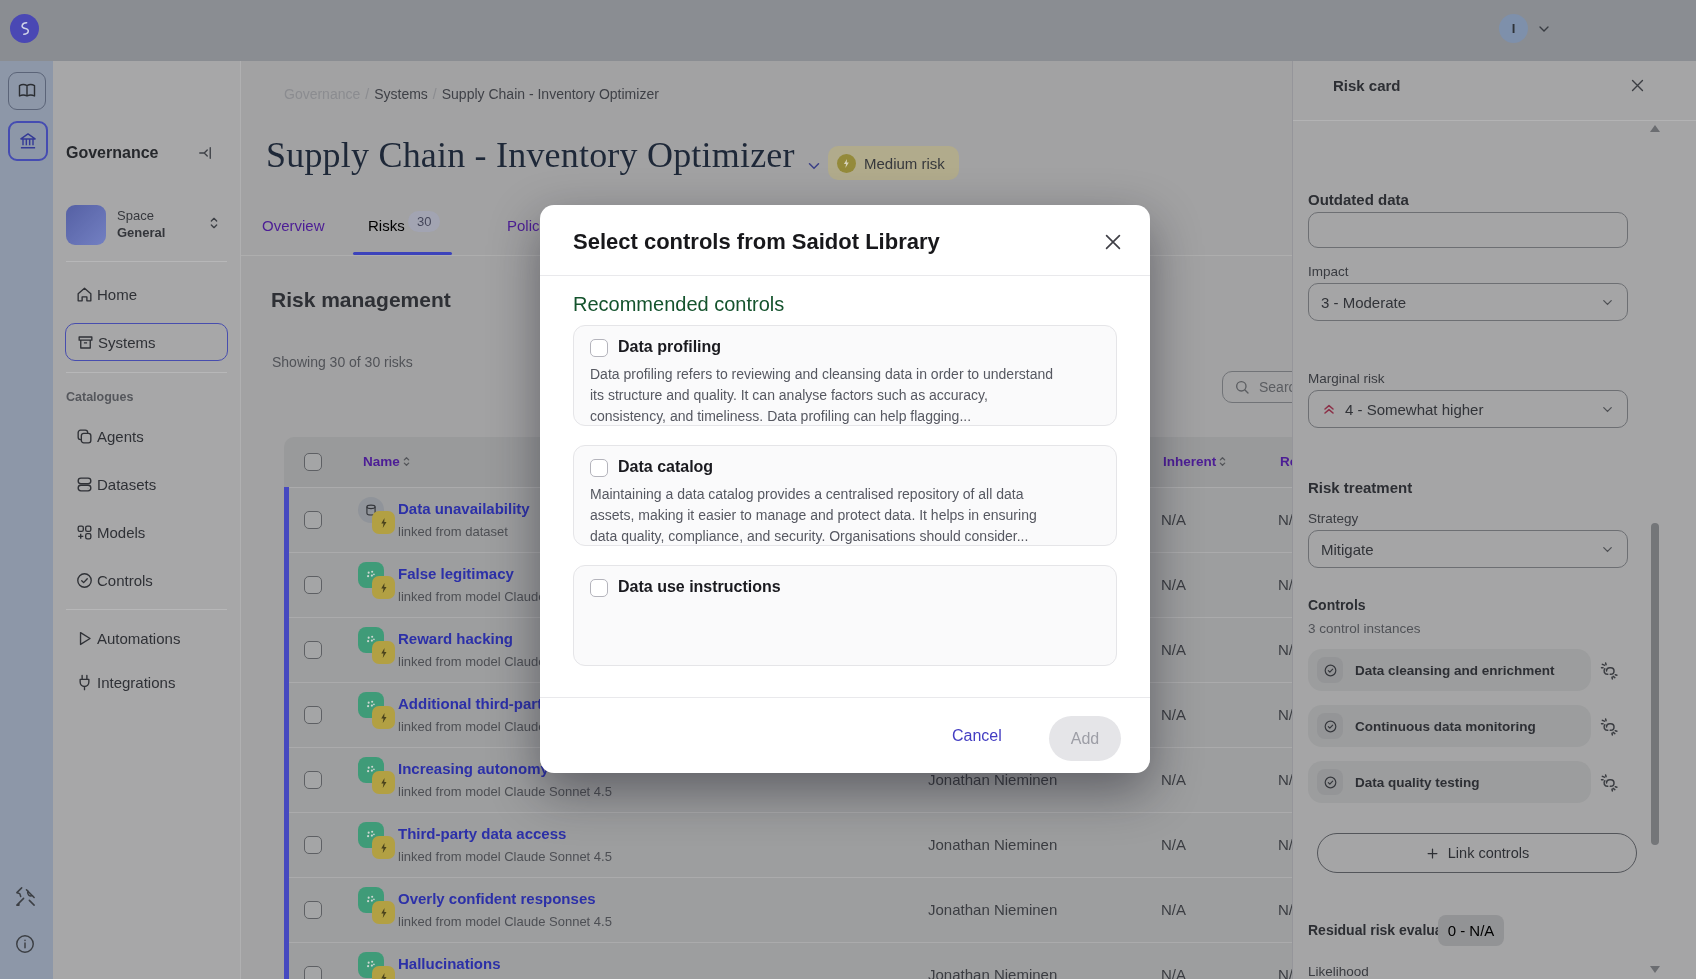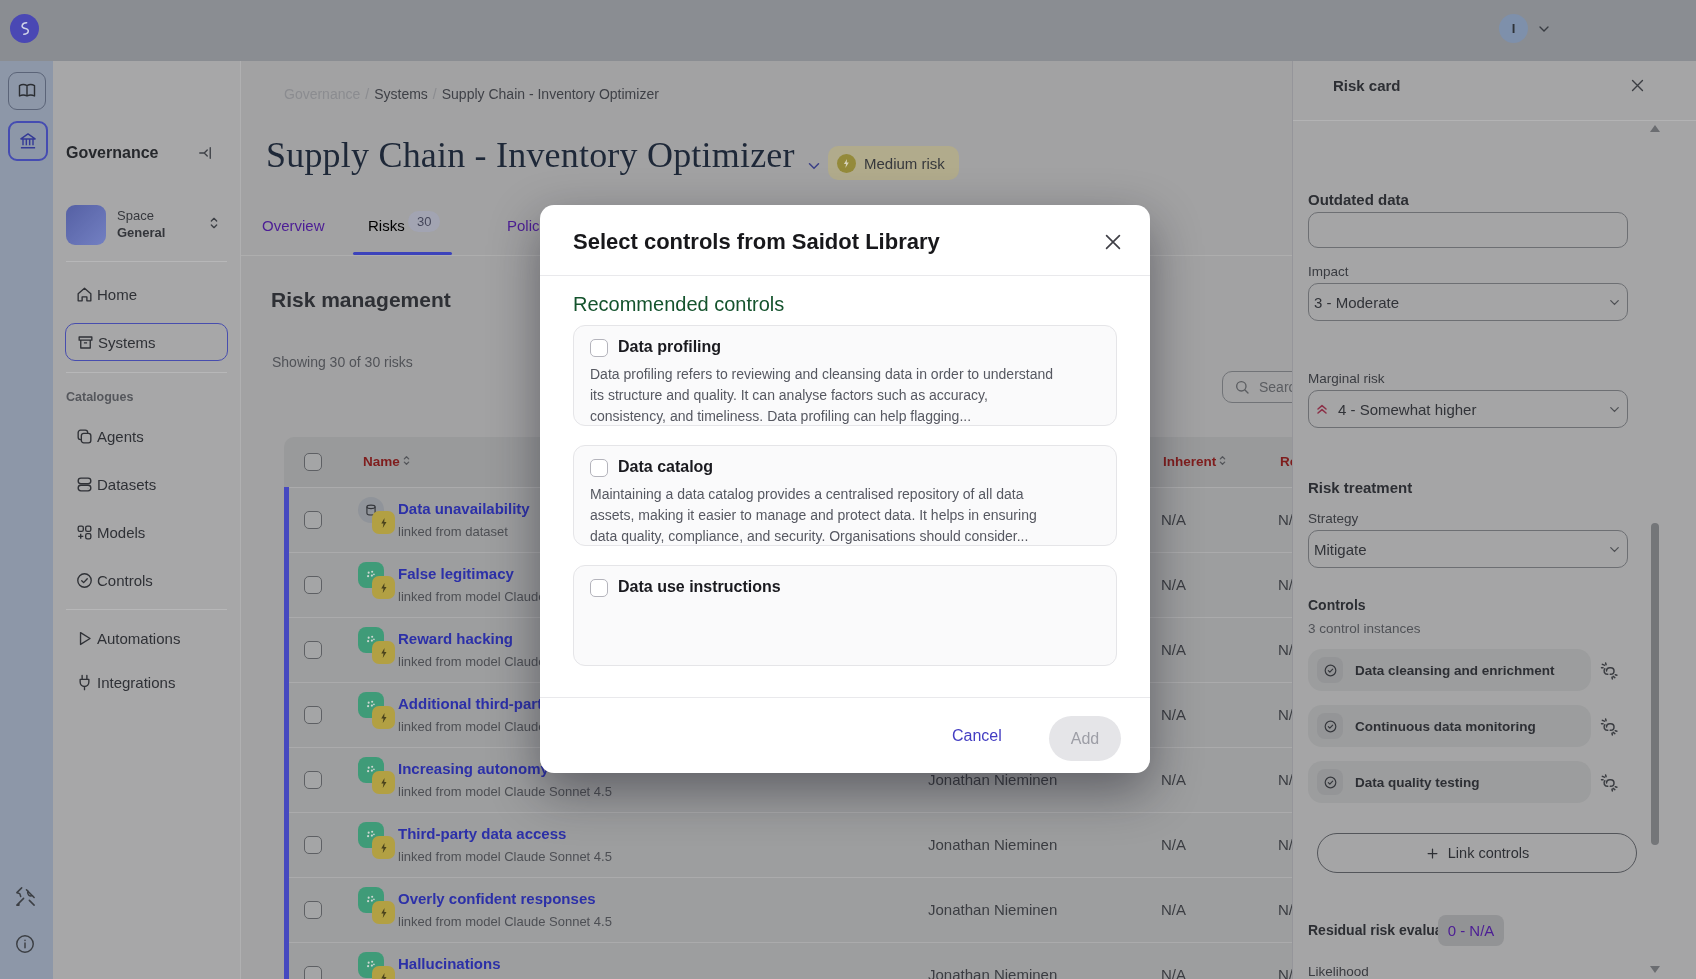--- a/index.html
+++ b/index.html
@@ -68,21 +68,21 @@
   .searchbox{position:absolute;left:982px;top:310px;width:250px;height:32px;border:1px solid #717377;
              border-radius:10px;display:flex;align-items:center;gap:7px;padding-left:11px;box-sizing:border-box;color:#5b5d61;}
   .searchbox input{border:none;background:transparent;outline:none;font-size:14px;color:#3e4046;width:170px;
                    font-family:"Liberation Sans",sans-serif;}
   .searchbox input::placeholder{color:#5b5d61;opacity:1;}
 
   
   .table{position:absolute;left:44px;top:376px;right:0;bottom:0;}
   .thead{position:absolute;left:0;right:0;top:0;height:50px;background:#999a9b;
          border-radius:10px 10px 0 0;}
-  .th{position:absolute;top:17px;font-size:13.5px;font-weight:bold;color:#7f1d1d;display:flex;gap:0;align-items:flex-start;}
+  .th{position:absolute;top:17px;font-size:13.5px;font-weight:bold;color:#4c1d95;display:flex;gap:0;align-items:center;}
   .sorter{color:#54565a;}
   .accent{position:absolute;left:0;top:50px;bottom:-553px;width:5px;background:#4649c0;z-index:2;}
   .trow{position:absolute;left:0;right:0;height:65px;background:#9d9e9f;border-top:1px solid #ababac;}
   .cb{width:18px;height:18px;border:1.5px solid #5e6064;border-radius:5px;background:#a4a5a6;box-sizing:border-box;}
   .row-cb{position:absolute;left:20px;top:23px;}
   .hd-cb{position:absolute;left:20px;top:16px;}
   .iconclu{position:absolute;left:74px;top:9px;width:42px;height:42px;}
   .ic-main{position:absolute;left:0;top:0;width:26px;height:26px;border-radius:8px;background:#3f9b78;
            display:flex;align-items:center;justify-content:center;color:#cfd6d2;}
   .ic-main.dataset{border-radius:50%;background:#90949a;color:#34363b;}
@@ -95,34 +95,34 @@
   .rres{position:absolute;left:994px;top:23px;font-size:15px;color:#3b3d42;white-space:nowrap;}
 
   
   .panel{position:absolute;left:1292px;top:61px;width:404px;bottom:0;background:#a5a5a6;
          border-left:1px solid #95959a;z-index:8;}
   .pn-h{position:absolute;left:40px;top:16px;font-size:15px;font-weight:bold;color:#2d2f34;}
   .pn-x{position:absolute;left:336px;top:16px;color:#3b3d42;}
   .pn-div{position:absolute;left:0;right:0;top:59px;height:1px;background:#b3b3b4;}
   .pn-body{position:absolute;left:0;right:0;top:60px;bottom:0;overflow:hidden;}
   .fld{position:absolute;left:15px;width:320px;height:38px;border:1px solid #6d6f73;border-radius:10px;
-       box-sizing:border-box;display:flex;align-items:center;padding:0 5px;font-size:15px;color:#313338;gap:8px;}
+       box-sizing:border-box;display:flex;align-items:center;padding:0 12px;font-size:15px;color:#313338;gap:8px;}
   .fld .chev{margin-left:auto;color:#4e5054;}
   .plabel{position:absolute;left:15px;font-size:13.5px;color:#393b40;}
   .pheading{position:absolute;left:15px;font-size:15px;font-weight:bold;color:#2c2e33;}
   .chip{position:absolute;left:15px;width:283px;height:42px;background:#9c9d9e;border-radius:14px;
         display:flex;align-items:center;gap:12px;padding-left:9px;box-sizing:border-box;}
   .chip .tile{width:26px;height:26px;border-radius:8px;background:#949597;display:flex;align-items:center;
               justify-content:center;color:#36383d;}
   .chip .clabel{font-size:13.5px;font-weight:bold;color:#2d2f34;}
   .unlink{position:absolute;left:306px;color:#3a3c41;}
   .linkbtn{position:absolute;left:24px;top:712px;width:320px;height:40px;border:1px solid #53555a;border-radius:20px;
            display:flex;align-items:center;justify-content:center;gap:8px;font-size:14.5px;color:#2d2f34;box-sizing:border-box;}
   .residbadge{position:absolute;left:145px;top:794px;width:66px;height:31px;background:#929395;border-radius:8px;
-              color:#4c1d95;font-size:15px;display:flex;align-items:center;justify-content:center;}
+              color:#000000;font-size:15px;display:flex;align-items:center;justify-content:center;}
   .pscroll-thumb{position:absolute;left:358px;top:462px;width:8px;height:322px;border-radius:4px;background:#747679;}
   .pscroll-up{position:absolute;left:357px;top:64px;width:0;height:0;border-left:5px solid transparent;
               border-right:5px solid transparent;border-bottom:7px solid #6b6d71;}
   .pscroll-dn{position:absolute;left:357px;top:905px;width:0;height:0;border-left:5px solid transparent;
               border-right:5px solid transparent;border-top:7px solid #6b6d71;}
 
   
   .modal{position:absolute;left:540px;top:205px;width:610px;height:568px;background:#ffffff;border-radius:14px;
          box-shadow:0 18px 50px rgba(20,20,30,0.45);z-index:20;}
   .m-title{position:absolute;left:33px;top:24px;font-size:22px;font-weight:bold;color:#18181b;}

